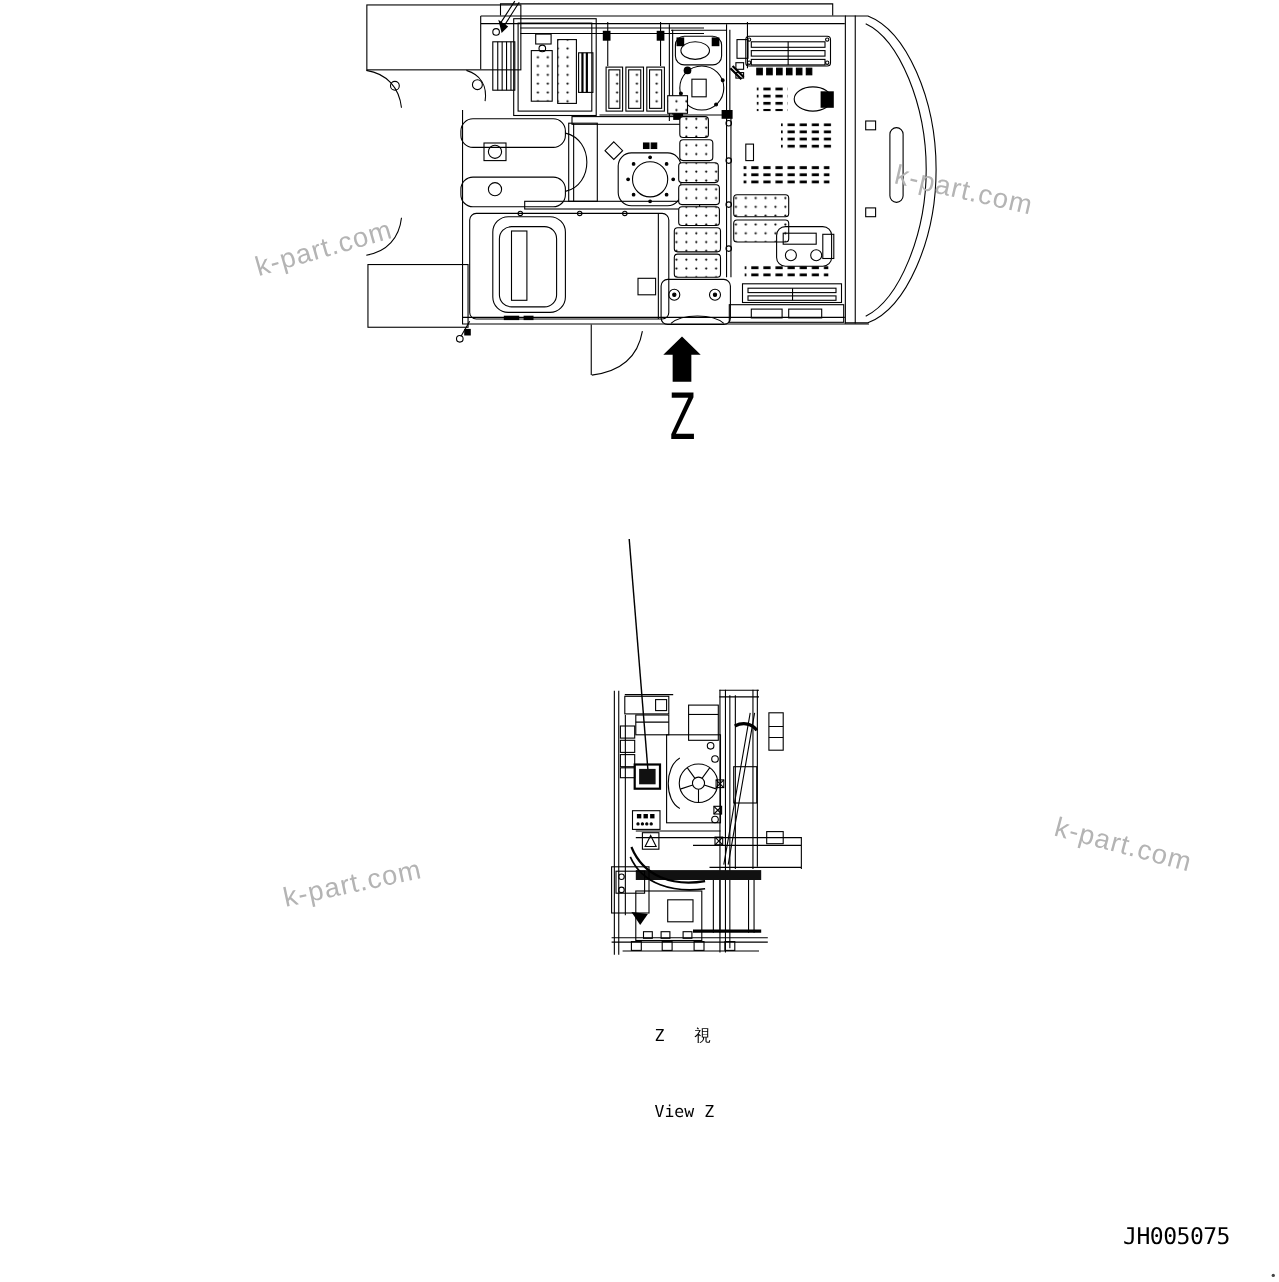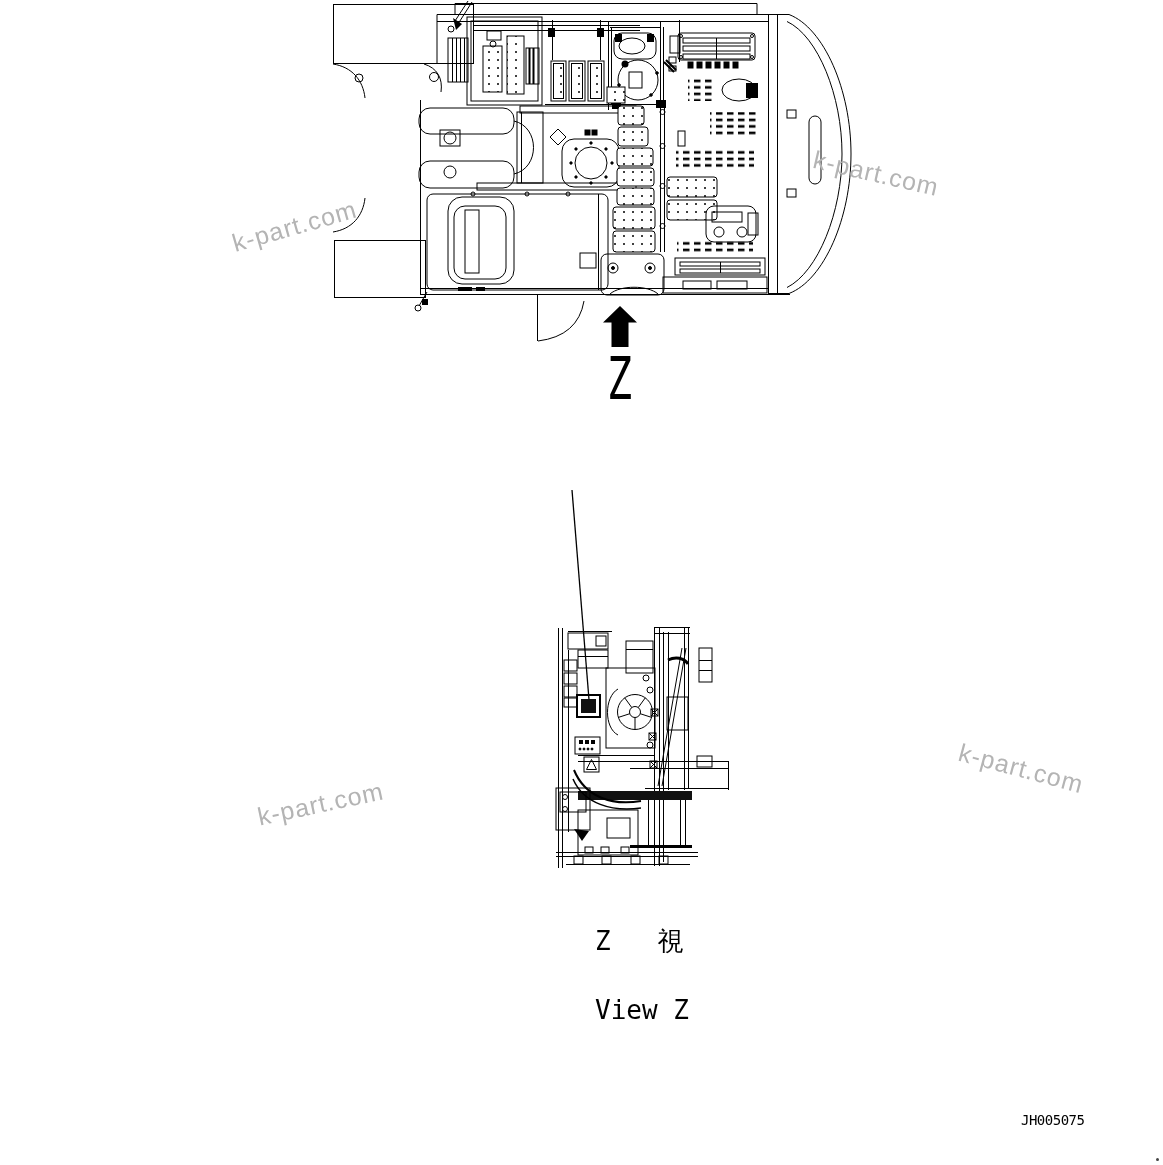--- a/index.html
+++ b/index.html
@@ -2,22 +2,22 @@
 <html><head>
 <meta charset="utf-8">
 <style>
   html,body{margin:0;padding:0;background:#fff;}
   .page{position:relative;width:1163px;height:1165px;background:#ffffff;overflow:hidden;
         font-family:"DejaVu Sans Mono", monospace;}
   .art{position:absolute;left:0;top:0;}
   .txt{position:absolute;color:#000;}
   .zlabel{left:607px;top:346px;font-size:58px;line-height:1.15;
           transform:scaleX(0.72);transform-origin:0 0;}
-  .caption{left:595px;top:884px;font-size:26px;line-height:23px;white-space:pre;}
-  .docnum{left:1021px;top:1112px;font-size:14px;letter-spacing:-0.5px;}
+  .caption{left:595px;top:884px;font-size:15px;line-height:23px;white-space:pre;}
+  .docnum{left:1021px;top:1112px;font-size:21px;letter-spacing:-0.5px;}
   .wm{position:absolute;font-family:"Liberation Sans", sans-serif;font-size:25px;
       letter-spacing:1px;color:#b4b4b4;white-space:pre;}
   .wm1{left:817px;top:145px;transform:rotate(13deg);transform-origin:0 0;}
   .wm2{left:229px;top:230px;transform:rotate(-16deg);transform-origin:0 0;}
   .wm3{left:963px;top:738px;transform:rotate(15deg);transform-origin:0 0;}
   .wm4{left:255px;top:803px;transform:rotate(-12deg);transform-origin:0 0;}
   .stray{position:absolute;left:1156px;top:1158px;width:3px;height:3px;
          background:#444;border-radius:50%;}
 </style>
 </head>

